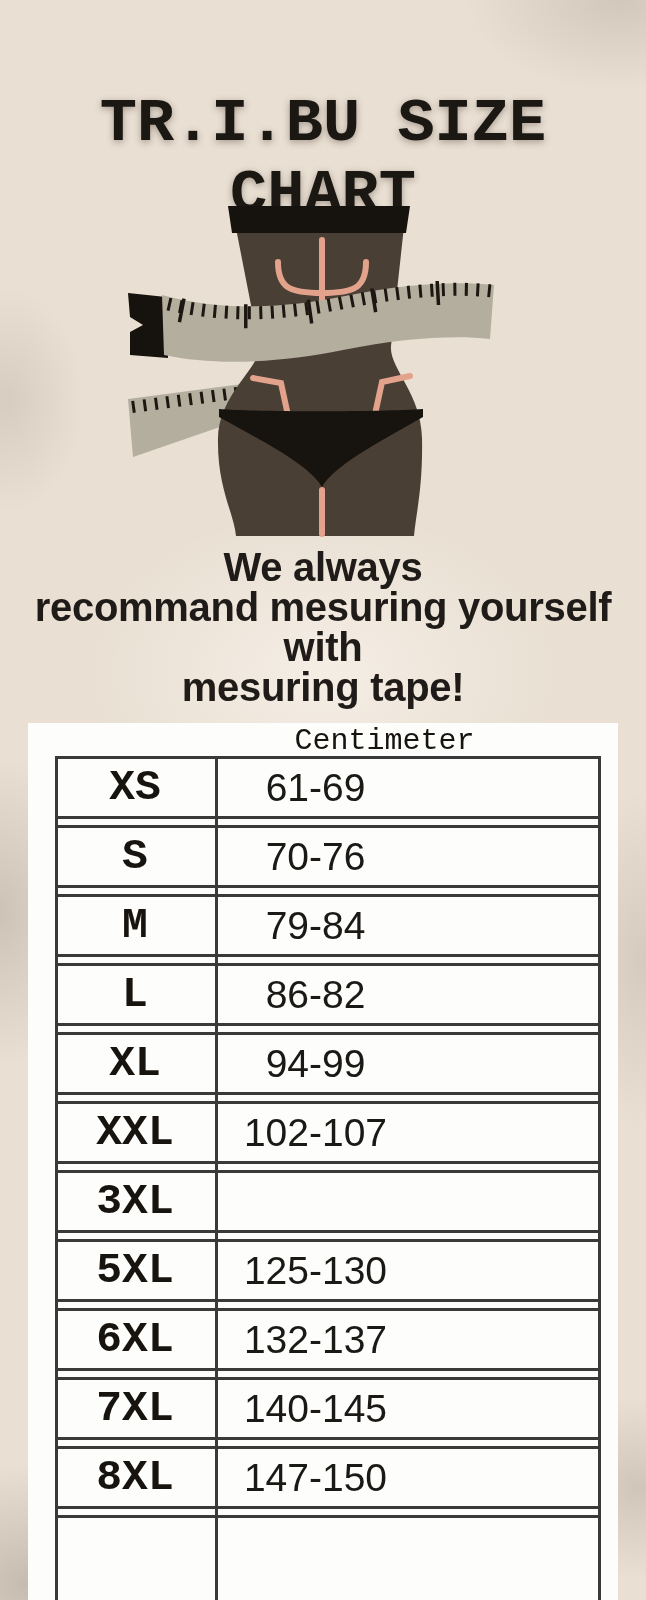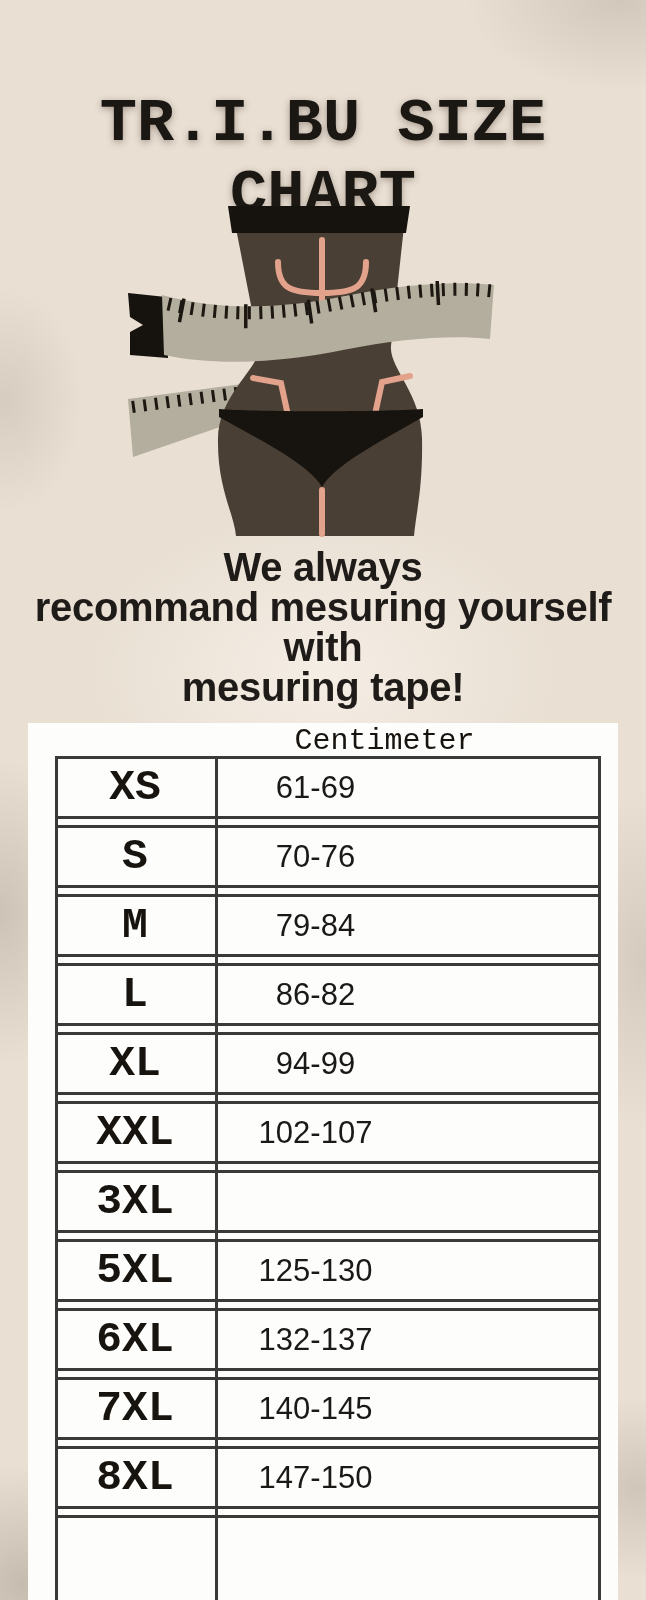--- a/index.html
+++ b/index.html
@@ -38,21 +38,21 @@
     display:flex; align-items:center; height:57px; margin-bottom:6px;
     border-top:3px solid #3a3a38; border-bottom:3px solid #3a3a38;
   }
   .trow.stub { height:30px; border-bottom:none; margin-bottom:0; }
   .cell-size {
     width:160px; box-sizing:border-box; text-align:center;
     font-family:"Liberation Mono", monospace; font-weight:bold; font-size:43px; color:#17130e;
   }
   .cell-cm {
     flex:1; box-sizing:border-box; padding-right:185px; text-align:center;
-    font-size:31px; color:#1b1916;
+    font-size:39px; color:#1b1916;
   }
 </style>
 </head>
 <body>
 
 <div id="page">
 
   <div class="title">TR.I.BU SIZE CHART</div>
 
   <svg class="illustration" width="380" height="340" viewBox="0 0 380 340">

